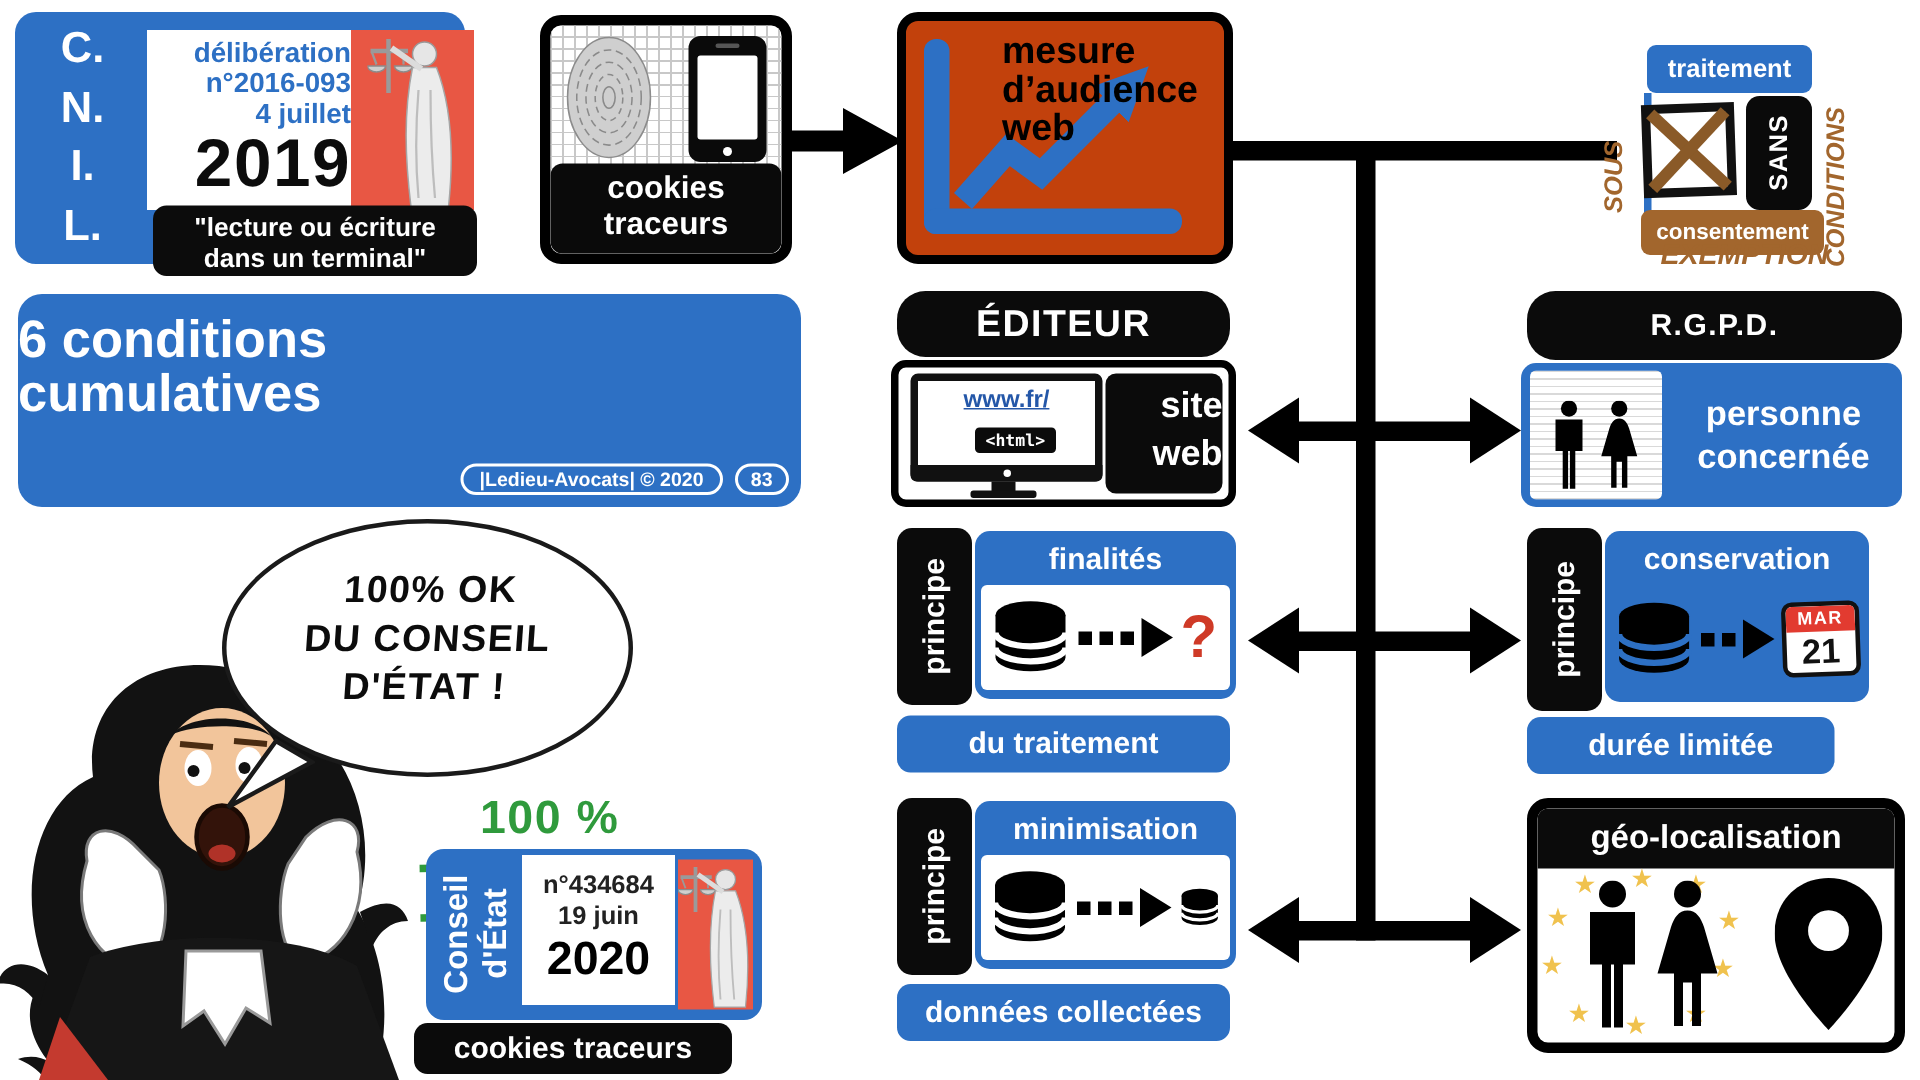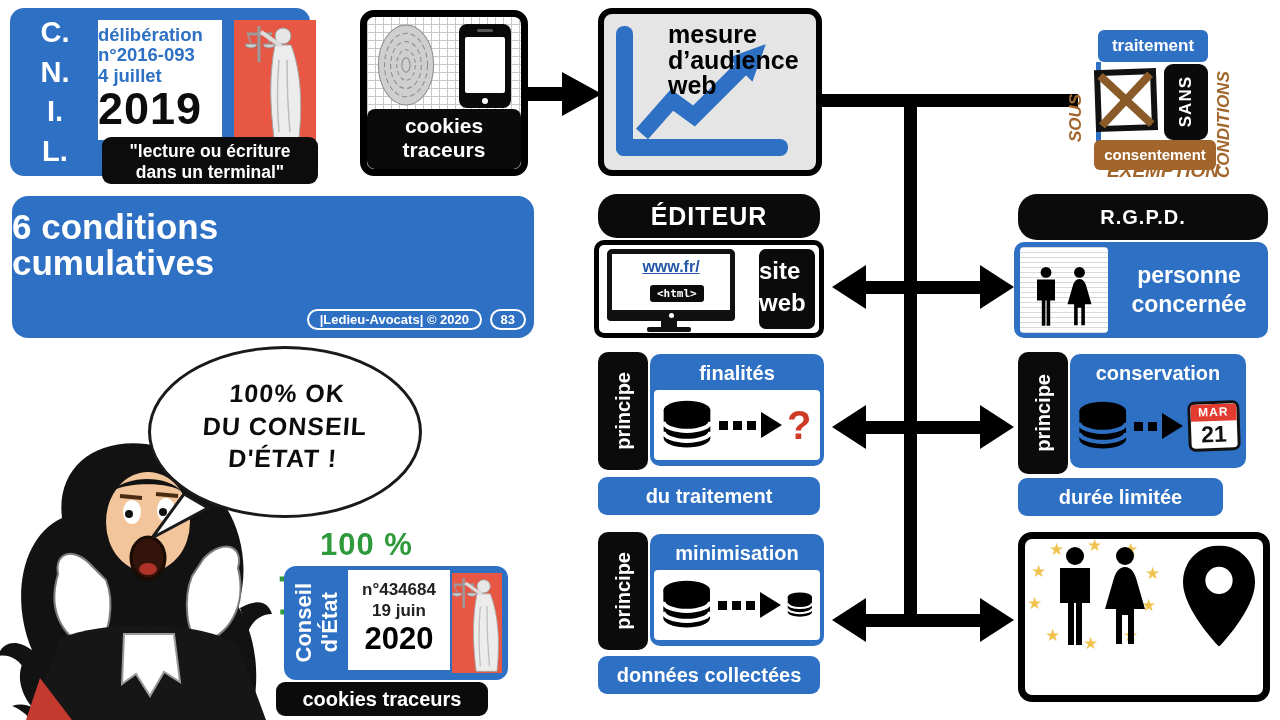--- a/index.html
+++ b/index.html
@@ -5,21 +5,21 @@
   html,body{margin:0;padding:0;background:#fff;}
   .slide{position:relative;width:1280px;height:720px;background:#fff;overflow:hidden;
          font-family:"Liberation Sans","DejaVu Sans",sans-serif;}
   .abs{position:absolute;}
   .vtext{writing-mode:vertical-rl;transform:rotate(180deg);}
 
   
   .cnil{left:10px;top:8px;width:300px;height:168px;background:var(--blue,#2d70c4);border-radius:14px;}
   .cnil-letters{left:8px;top:8px;width:74px;height:152px;display:flex;flex-direction:column;
      justify-content:space-between;align-items:center;color:#fff;font-weight:800;font-size:29px;}
-  .cnil-white{left:88px;top:12px;width:124px;height:120px;background:#fff;text-align:left;padding-top:5px;box-sizing:border-box;}
+  .cnil-white{left:88px;top:12px;width:136px;height:120px;background:#fff;text-align:right;padding-top:5px;box-sizing:border-box;}
   .cnil-line{color:var(--blue,#2d70c4);font-weight:700;font-size:18.5px;line-height:1.1;}
   .cnil-year{color:#0c0c0c;font-weight:800;font-size:45px;line-height:1;letter-spacing:1px;}
   .panel-red{background:var(--red,#e85744);overflow:hidden;}
   .cnil-red{left:224px;top:12px;width:82px;height:120px;}
   .cnil-caption{left:92px;top:129px;width:216px;height:47px;background:#0c0c0c;border-radius:9px;color:#fff;
      font-weight:800;font-size:17.5px;text-align:center;line-height:1.18;padding-top:4px;box-sizing:border-box;}
 
   
   .cookies{left:360px;top:10px;width:168px;height:166px;background:#fff;border:7px solid #000;
      border-radius:14px;box-sizing:border-box;overflow:hidden;}
@@ -27,21 +27,21 @@
      background-image:repeating-linear-gradient(0deg,#c8c8c8 0 1px,transparent 1px 8px),
                       repeating-linear-gradient(90deg,#c8c8c8 0 1px,transparent 1px 8px);}
   .phone{right:10px;top:7px;width:52px;height:84px;background:#0a0a0a;border-radius:8px;}
   .phone-screen{left:6px;top:13px;right:6px;bottom:15px;background:#fff;border-radius:2px;position:absolute;}
   .phone-spk{left:18px;top:5px;width:16px;height:3px;background:#555;border-radius:2px;position:absolute;}
   .phone-dot{left:23px;bottom:4px;width:6px;height:6px;background:#fff;border-radius:50%;position:absolute;}
   .cookies-label{left:0;right:0;bottom:0;height:60px;background:#0a0a0a;color:#fff;font-weight:800;
      font-size:21px;line-height:1.15;text-align:center;padding-top:5px;box-sizing:border-box;border-radius:8px;}
 
   
-  .mesure{left:598px;top:8px;width:224px;height:168px;background:#e5e5e5;border:6px solid #000;
+  .mesure{left:598px;top:8px;width:224px;height:168px;background:#c2410c;border:6px solid #000;
      border-radius:14px;box-sizing:border-box;}
   .mesure-title{left:64px;top:8px;width:150px;color:#000;font-weight:800;font-size:25px;line-height:1.02;}
 
   
   .trunk-h{left:820px;top:94px;width:258px;height:13px;background:#000;}
   .trunk-v{left:904px;top:94px;width:13px;height:533px;background:#000;}
   .darrow{display:flex;align-items:center;width:182px;height:44px;}
   .darrow .bar{flex:1;height:13px;background:#000;}
   .tri-l{width:0;height:0;border-top:22px solid transparent;border-bottom:22px solid transparent;border-right:34px solid #000;}
   .tri-r{width:0;height:0;border-top:22px solid transparent;border-bottom:22px solid transparent;border-left:34px solid #000;}
@@ -98,22 +98,22 @@
   .ed-header{left:598px;top:194px;width:222px;height:44px;font-size:25px;line-height:44px;letter-spacing:1px;}
   .ed-body{left:594px;top:240px;width:230px;height:98px;background:#fff;border:5px solid #000;border-radius:10px;box-sizing:border-box;}
   .monitor{left:8px;top:4px;width:128px;height:72px;border:5px solid #111;border-radius:5px;background:#fff;box-sizing:border-box;position:absolute;}
   .murl{color:#2457a8;font-weight:800;font-size:16px;text-decoration:underline;text-align:center;margin-top:4px;}
   .mchip{position:absolute;left:38px;top:31px;background:#0b0b0b;color:#fff;font-weight:700;font-size:11px;
      padding:2px 7px;border-radius:3px;font-family:"DejaVu Sans Mono",monospace;}
   .mbezel{position:absolute;left:-5px;right:-5px;bottom:-5px;height:11px;background:#111;border-radius:0 0 4px 4px;}
   .mbezel::after{content:"";position:absolute;left:50%;top:3px;width:5px;height:5px;margin-left:-2px;background:#fff;border-radius:50%;}
   .stand{left:62px;top:76px;width:16px;height:7px;background:#111;position:absolute;}
   .standbase{left:48px;top:82px;width:44px;height:5px;background:#111;border-radius:2px;position:absolute;}
-  .site-panel{right:4px;top:4px;width:56px;height:80px;background:#0b0b0b;border-radius:7px;color:#fff;
-     font-weight:800;font-size:24px;text-align:left;line-height:1.35;padding-top:6px;box-sizing:border-box;position:absolute;}
+  .site-panel{right:4px;top:4px;width:78px;height:80px;background:#0b0b0b;border-radius:7px;color:#fff;
+     font-weight:800;font-size:24px;text-align:right;line-height:1.35;padding-top:6px;box-sizing:border-box;position:absolute;}
 
   
   .prow-v{width:50px;background:#0b0b0b;border-radius:10px;display:flex;align-items:center;justify-content:center;}
   .prow-v span{color:#fff;font-weight:800;font-size:20px;}
   .pbox{background:var(--blue,#2d70c4);border-radius:10px;padding:4px;box-sizing:border-box;}
   .pbox-header{color:#fff;font-weight:800;font-size:20px;text-align:center;height:32px;line-height:30px;}
   .pbox-inner{background:#fff;border-radius:4px;height:calc(100% - 34px);display:flex;align-items:center;padding:0 6px;gap:5px;}
   .pbox-inner.onblue{background:transparent;padding:0 2px;}
   .pfooter{background:var(--blue,#2d70c4);border-radius:9px;color:#fff;font-weight:800;font-size:20px;
      text-align:center;line-height:38px;height:38px;box-sizing:border-box;}
@@ -446,20 +446,21 @@
         </div>
       <div class="cal">
         <div class="cal-top">MAR</div>
         <div class="cal-day">21</div>
       </div>
     </div>
   </div>
   <div class="abs pfooter" style="left:1018px;top:478px;width:205px;">durée limitée</div>
 
   <div class="abs geo">
+    <div class="geo-header">géo-localisation</div>
     <div class="geo-body">
       <span class="star" style="left:62px;top:-2px;">★</span>
       <span class="star" style="left:98px;top:2px;">★</span>
       <span class="star" style="left:120px;top:26px;">★</span>
       <span class="star" style="left:116px;top:58px;">★</span>
       <span class="star" style="left:98px;top:88px;">★</span>
       <span class="star" style="left:58px;top:96px;">★</span>
       <span class="star" style="left:20px;top:88px;">★</span>
       <span class="star" style="left:2px;top:56px;">★</span>
       <span class="star" style="left:6px;top:24px;">★</span>

